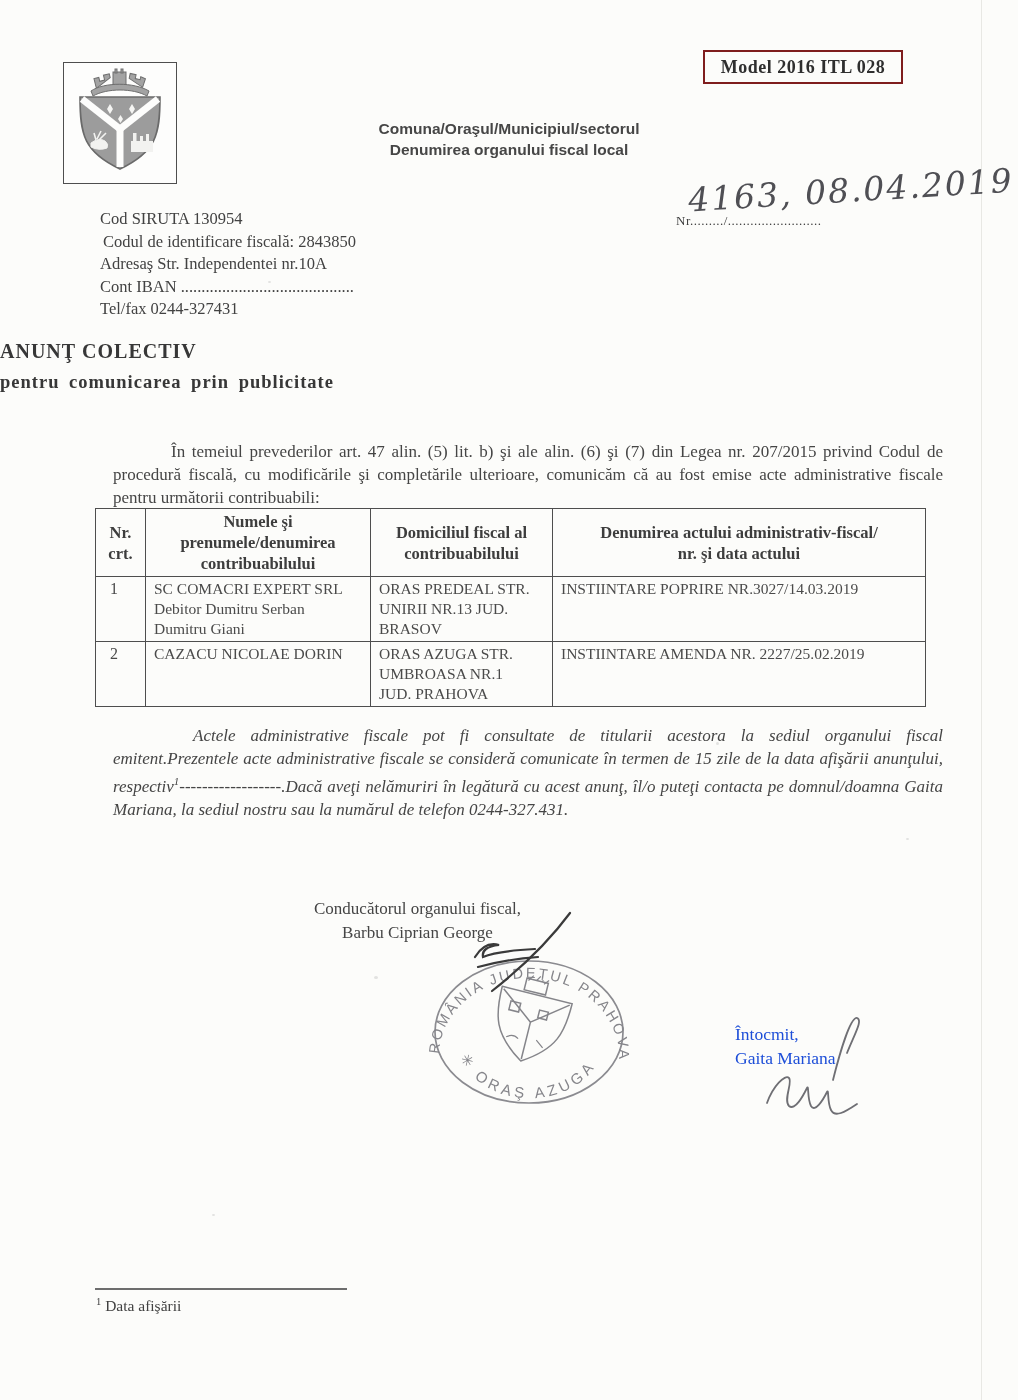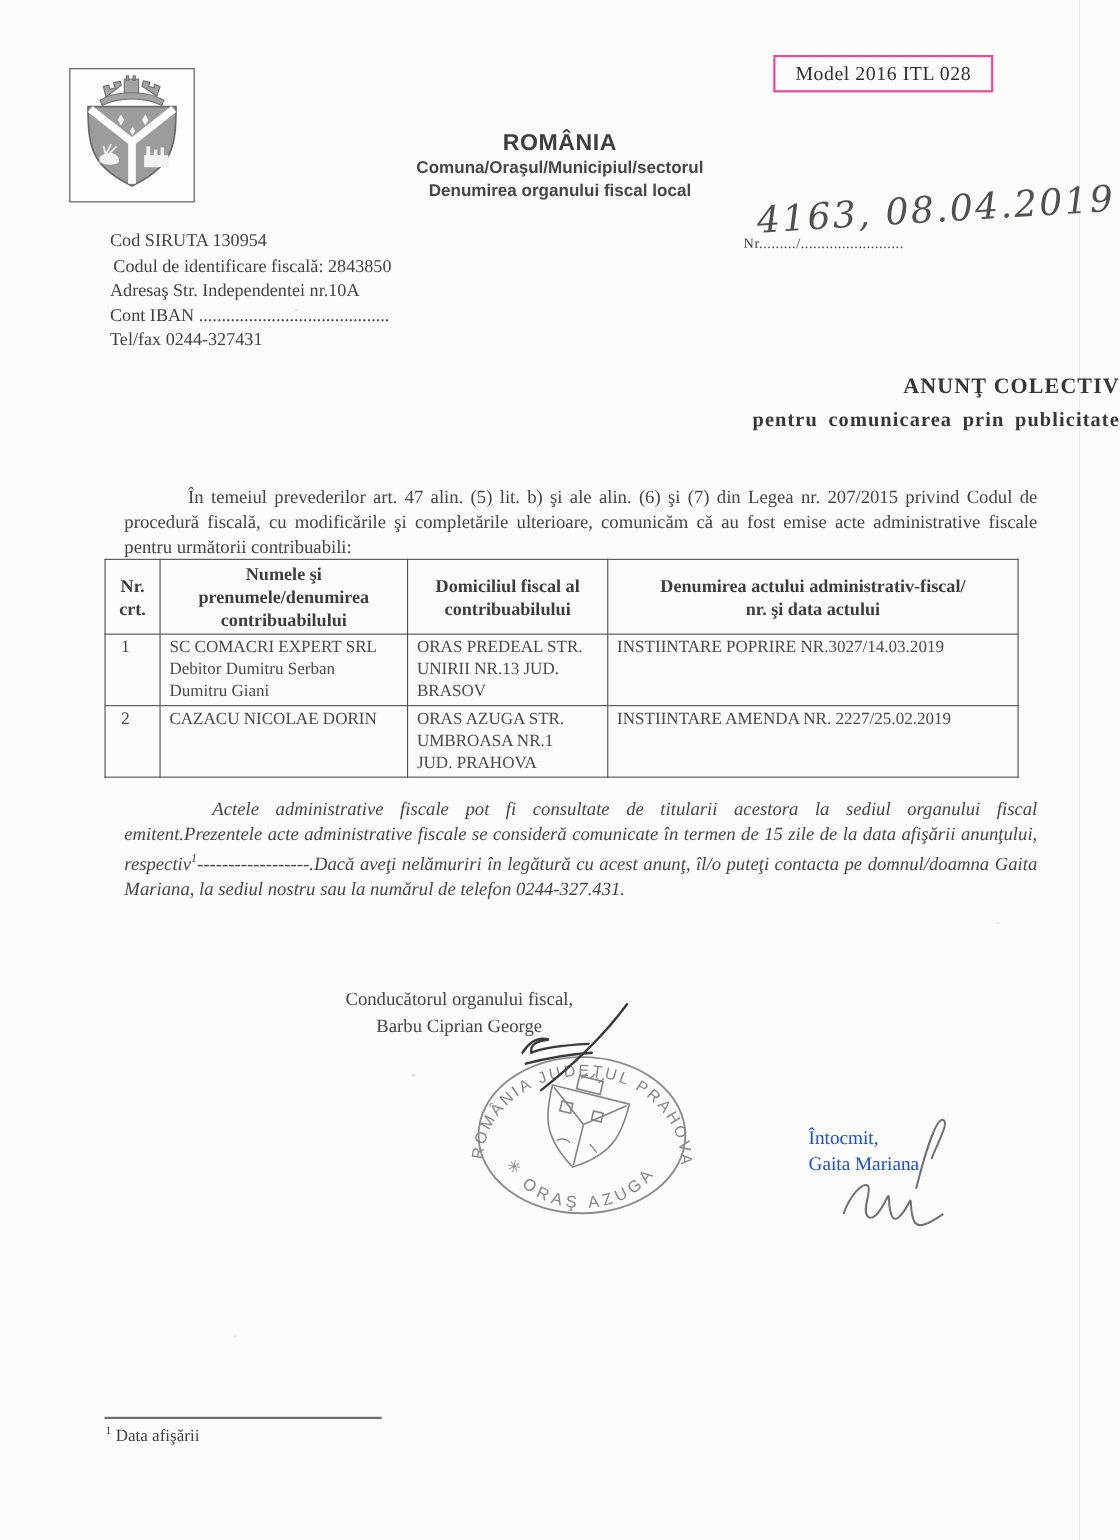--- a/index.html
+++ b/index.html
@@ -23,36 +23,36 @@
 
   
   .header-center{position:absolute;left:289px;top:118px;width:440px;text-align:center;
     font-family:"Liberation Sans", sans-serif;color:#3e3e3e;}
   .country{font-size:21px;font-weight:bold;letter-spacing:.5px;}
   .hline{font-size:15.5px;font-weight:bold;line-height:21px;color:#464646;}
 
   
   .model-box{
     position:absolute;left:703px;top:50px;width:196px;height:30px;
-    border:2px solid #ec4899;background:transparent;
-    font-size:18px;font-weight:normal;text-align:center;line-height:30px;
+    border:2px solid #7f1d1d;background:transparent;
+    font-size:18px;font-weight:bold;text-align:center;line-height:30px;
     color:#2f2f2f;letter-spacing:.5px;
   }
 
   .nr-label{position:absolute;left:676px;top:213px;font-size:13px;color:#3f3f3f;letter-spacing:.5px;}
   .handwritten-nr{
     position:absolute;left:688px;top:172px;width:280px;
     font-family:"DejaVu Serif", serif;font-style:italic;
     font-size:33px;color:#4f4f54;transform:rotate(-3.5deg);letter-spacing:2px;
     white-space:nowrap;
   }
 
   .ident{position:absolute;left:100px;top:208px;font-size:16.5px;line-height:22.5px;color:#424242;}
 
-  .title-block{position:absolute;left:0;top:340px;width:1018px;text-align:right;color:#373737;}
+  .title-block{position:absolute;left:0;top:340px;width:1018px;text-align:left;color:#373737;}
   .title-main{font-size:20px;font-weight:bold;letter-spacing:1px;}
   .title-sub{font-size:18.5px;font-weight:bold;margin-top:9px;letter-spacing:1px;word-spacing:4px;}
 
   .para{position:absolute;left:97px;width:830px;font-size:17px;line-height:23px;
     text-align:justify;color:#454545;margin:16px;}
   .para1{top:424px;text-indent:58px;}
   .para2{top:708px;text-indent:80px;font-style:italic;}
   .para sup{font-size:11px;vertical-align:super;}
 
   table.doc-table{
@@ -129,21 +129,20 @@
       <g fill="#f2f2f0">
         <rect x="62" y="74" width="22" height="11"></rect>
         <rect x="64" y="66" width="3.5" height="9"></rect>
         <rect x="71" y="69" width="3" height="6"></rect>
         <rect x="77" y="67" width="3" height="8"></rect>
       </g>
     </svg>
   </div>
 
   <div class="header-center">
-    <div class="country">ROMÂNIA</div>
     <div class="hline">Comuna/Oraşul/Municipiul/sectorul</div>
     <div class="hline">Denumirea organului fiscal local</div>
   </div>
 
   <div class="model-box">Model 2016 ITL 028</div>
 
   <div class="nr-label">Nr........./.........................</div>
   <div class="handwritten-nr">4163, 08.04.2019</div>
 
   <div class="ident">

